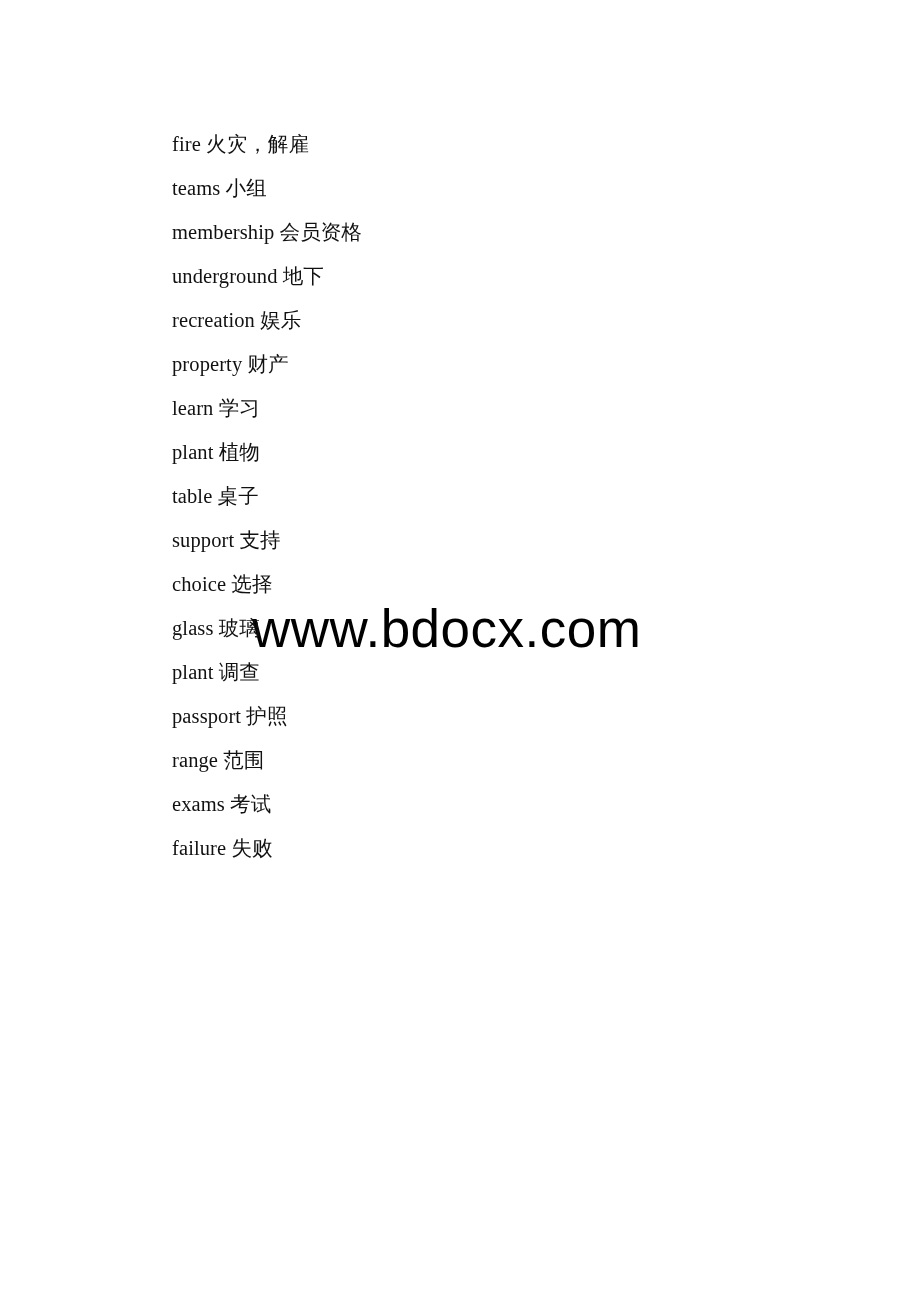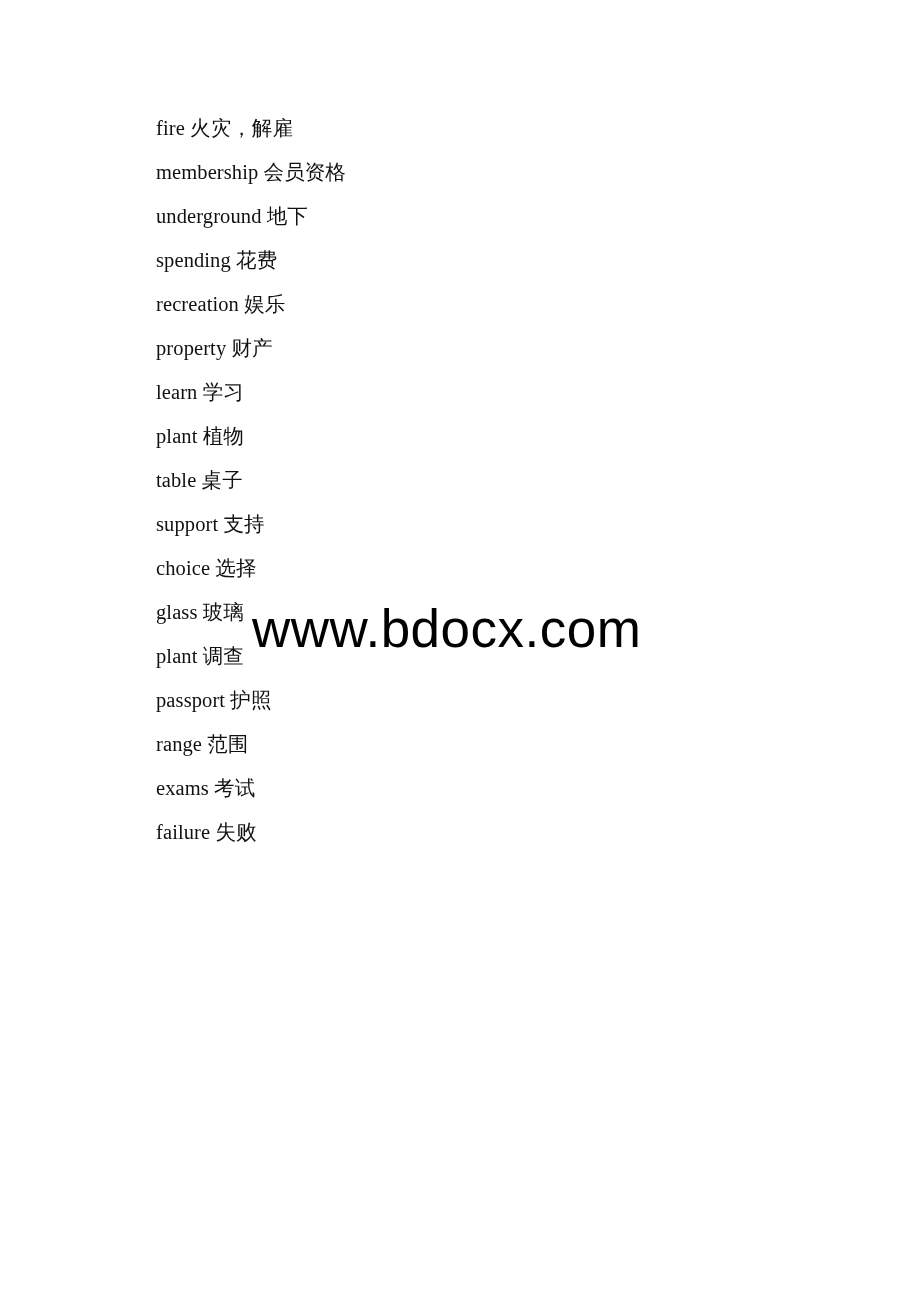--- a/index.html
+++ b/index.html
@@ -26,21 +26,21 @@
     white-space: nowrap;
     line-height: 1;
     user-select: none;
     z-index: 1;
   }
   .vocab-list {
     position: absolute;
     left: 156px;
     top: 106px;
     width: 700px;
-    margin: 0;
+    margin: 16px;
     padding: 0;
     list-style: none;
     z-index: 2;
   }
   .vocab-item {
     font-family: "Liberation Serif", "DejaVu Serif", serif;
     font-size: 20.5px;
     color: #111111;
     line-height: 44px;
     height: 44px;
@@ -50,23 +50,23 @@
 </style>
 </head>
 <body>
 
 <div class="page">
 
   <div class="watermark">www.bdocx.com</div>
 
   <ul class="vocab-list">
       <li class="vocab-item">fire 火灾，解雇</li>
+      <li class="vocab-item">teams 小组</li>
       <li class="vocab-item">membership 会员资格</li>
       <li class="vocab-item">underground 地下</li>
-      <li class="vocab-item">spending 花费</li>
       <li class="vocab-item">recreation 娱乐</li>
       <li class="vocab-item">property 财产</li>
       <li class="vocab-item">learn 学习</li>
       <li class="vocab-item">plant 植物</li>
       <li class="vocab-item">table 桌子</li>
       <li class="vocab-item">support 支持</li>
       <li class="vocab-item">choice 选择</li>
       <li class="vocab-item">glass 玻璃</li>
       <li class="vocab-item">plant 调查</li>
       <li class="vocab-item">passport 护照</li>

